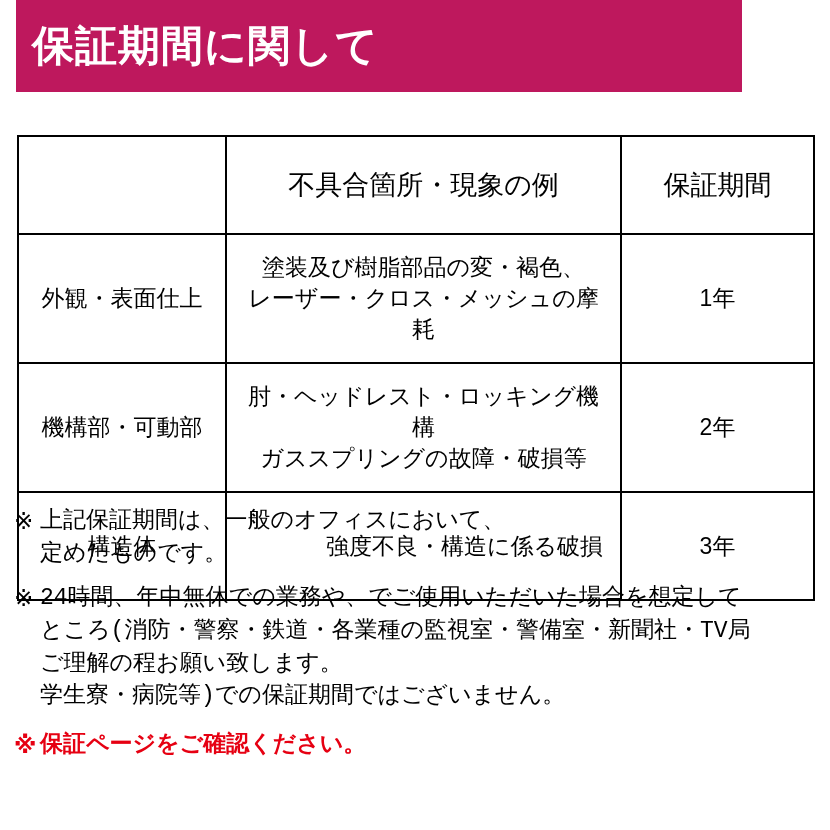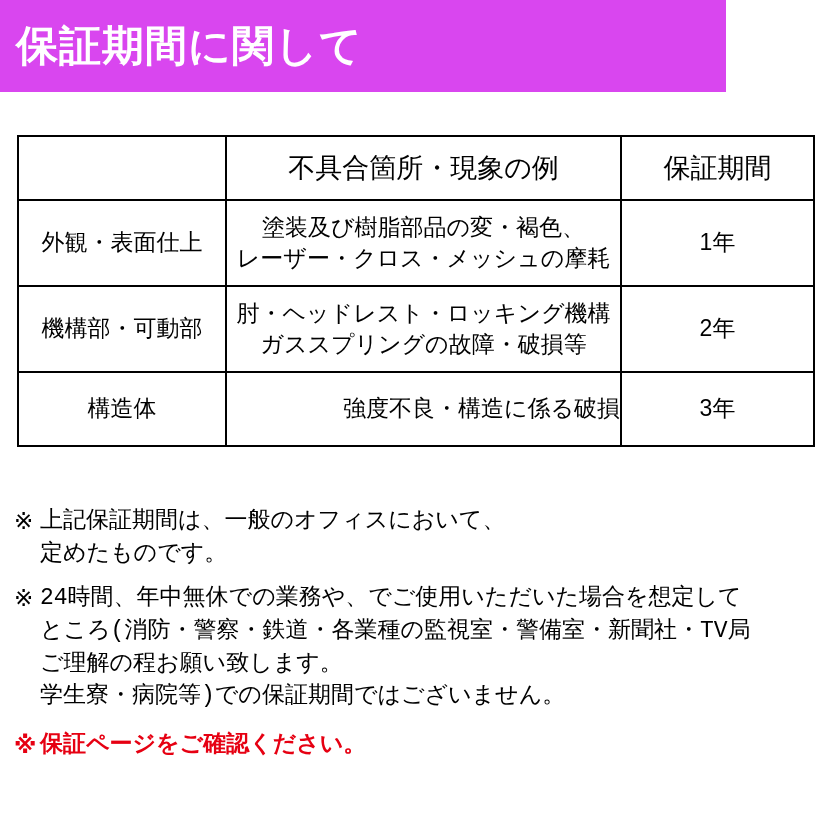--- a/index.html
+++ b/index.html
@@ -18,24 +18,24 @@
     position: relative;
     width: 830px;
     height: 830px;
     box-sizing: border-box;
   }
 
   
   .header-bar {
     position: absolute;
     top: 0;
-    left: 0;
+    left: 16px;
     width: 726px;
     height: 92px;
-    background: #d946ef;
+    background: #be185d;
     display: flex;
     align-items: center;
   }
   .header-title {
     color: #ffffff;
     font-size: 42px;
     font-weight: bold;
     letter-spacing: 1px;
     margin-left: 16px;
     line-height: 1;
@@ -49,21 +49,21 @@
     left: 17px;
     width: 796px;
   }
   table.warranty {
     border-collapse: collapse;
     width: 796px;
     table-layout: fixed;
   }
   table.warranty td, table.warranty th {
     border: 2px solid #000000;
-    padding: 0;
+    padding: 17px;
     text-align: center;
     vertical-align: middle;
     font-weight: normal;
     font-size: 23px;
     line-height: 1.35;
   }
   col.c1 { width: 208px; }
   col.c2 { width: 395px; }
   col.c3 { width: 193px; }
 

